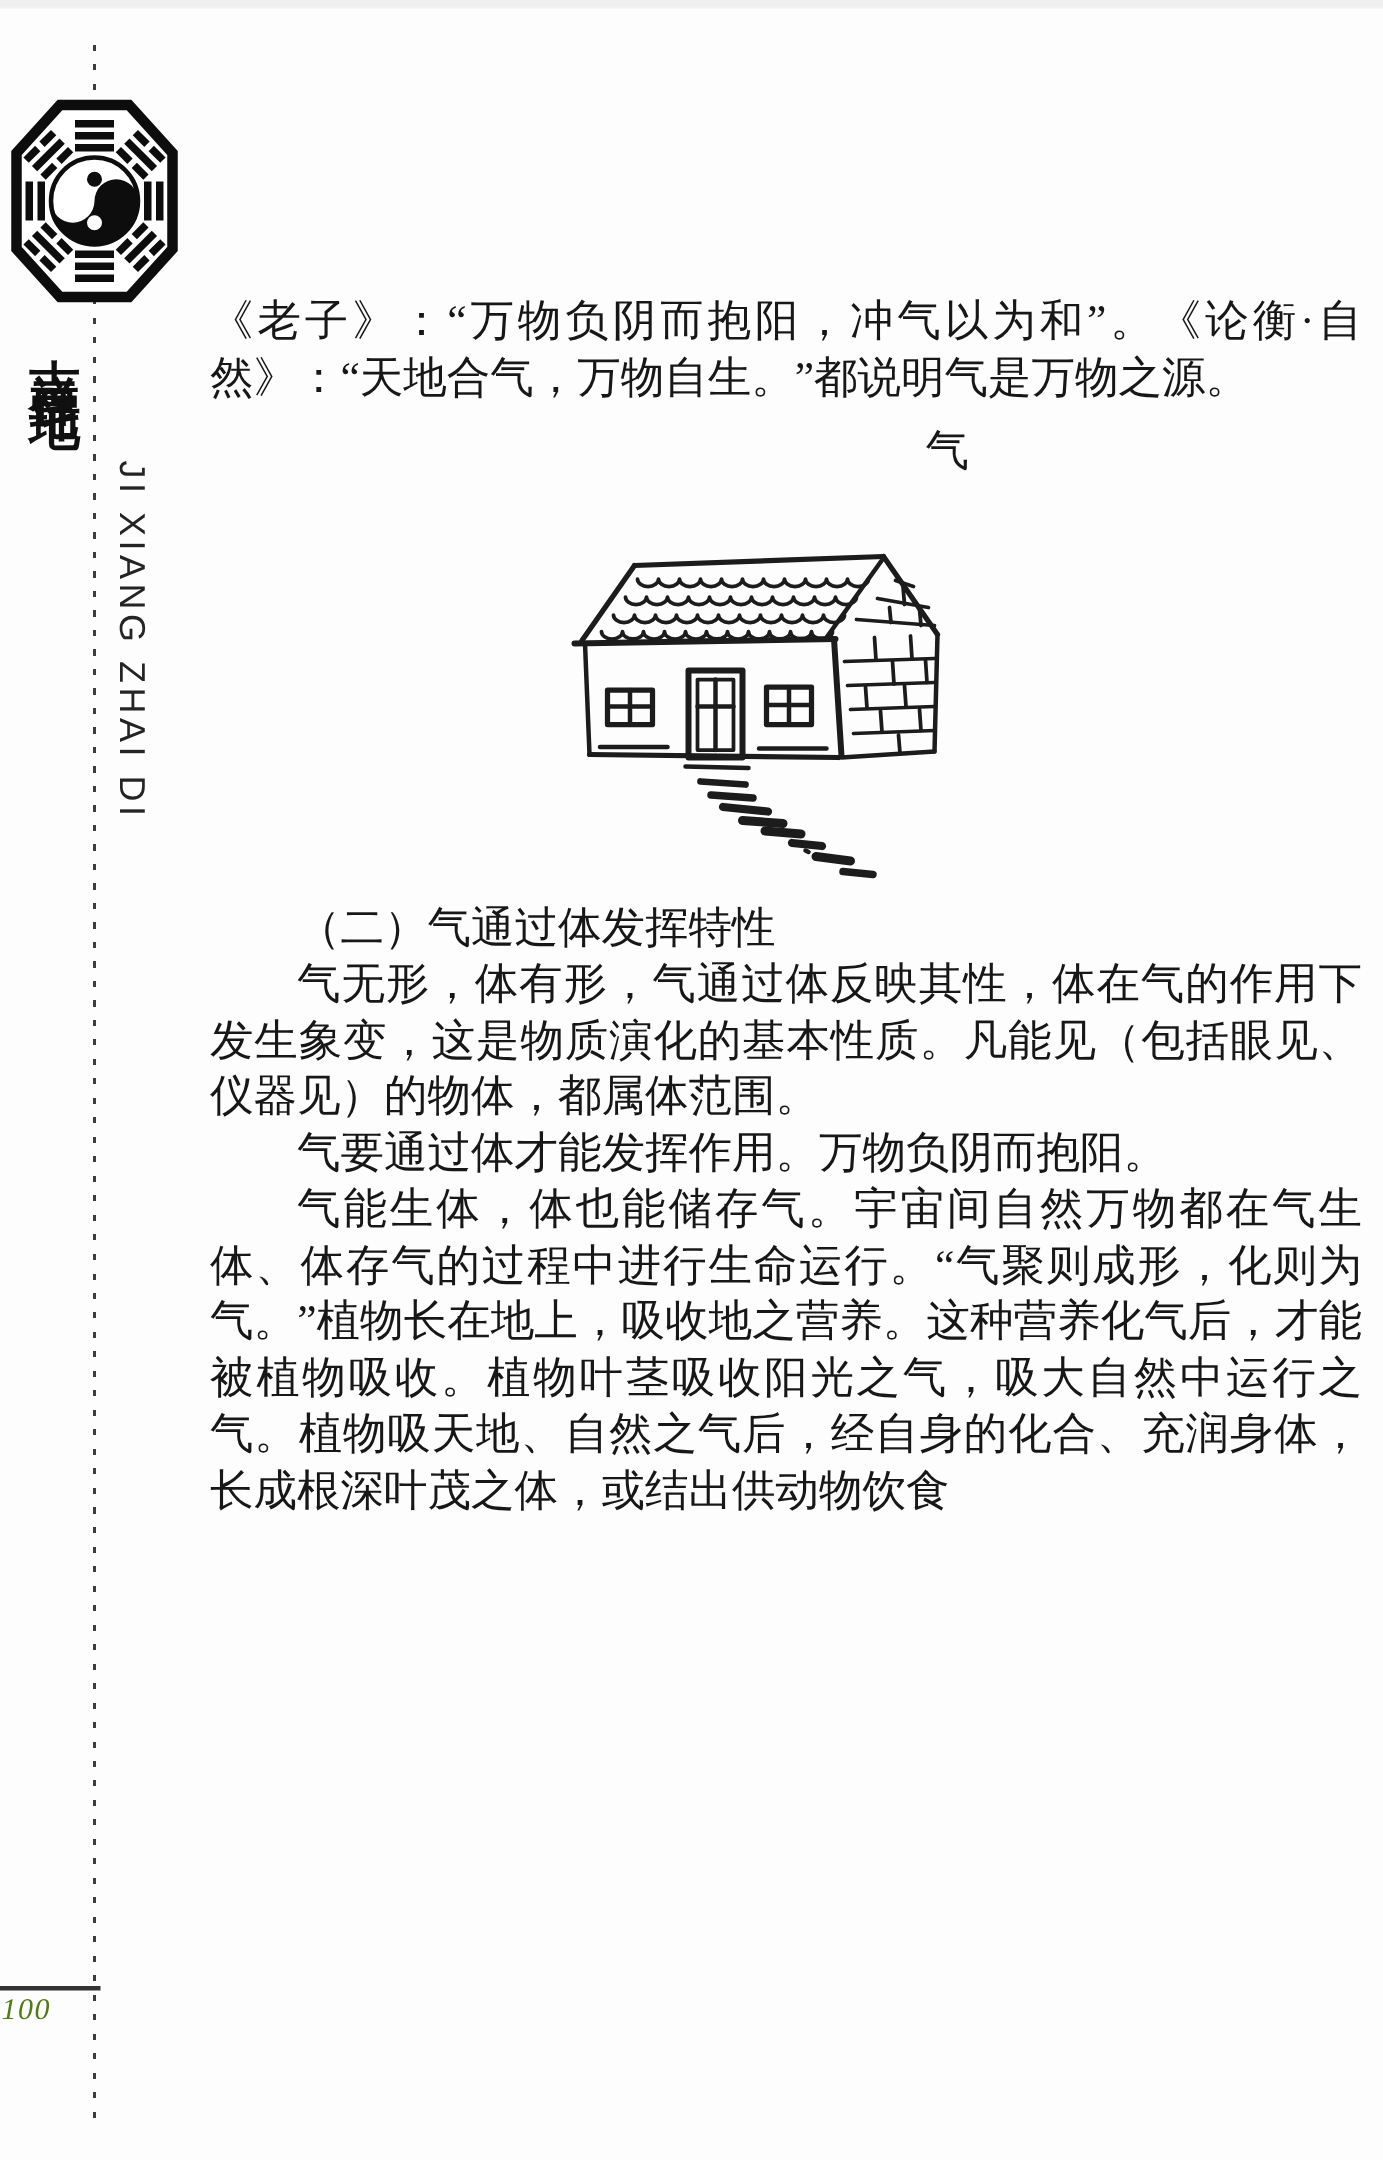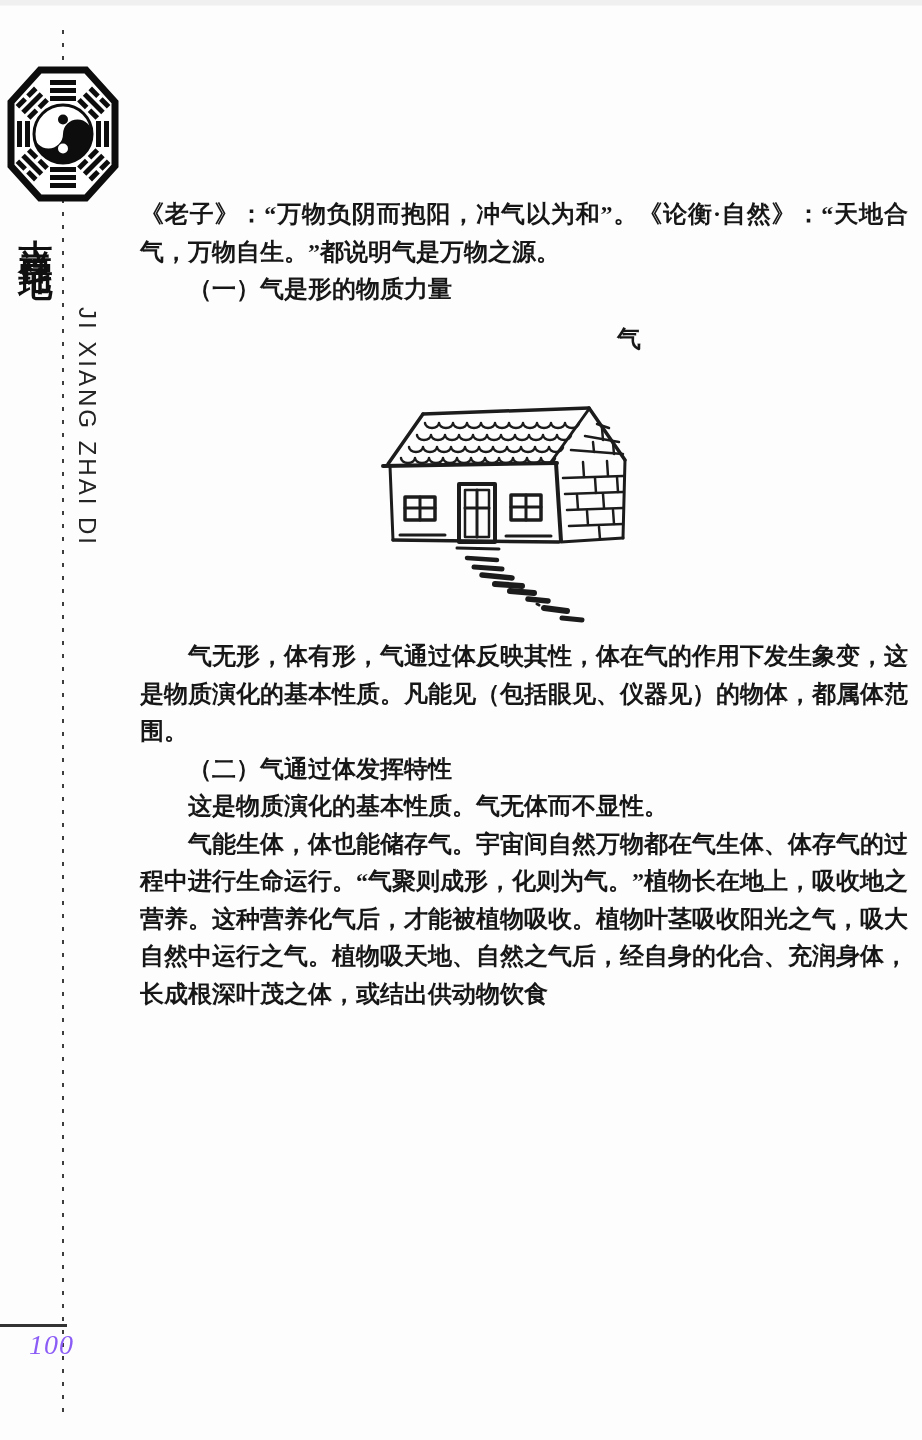--- a/index.html
+++ b/index.html
@@ -25,33 +25,33 @@
     font-size:34px; font-weight:bold; letter-spacing:9px; color:#101010;
   }
   .series-latin {
     position:absolute; left:73px; top:307px;
     writing-mode:vertical-rl;
     font-family:"Liberation Sans","DejaVu Sans",sans-serif;
     font-size:24px; letter-spacing:3px; color:#242424;
   }
   .content {
     position:absolute; left:140px; top:196px; width:768px;
-    font-size:24px; line-height:37.5px; text-align:justify;font-weight:bold;
+    font-size:29px; line-height:37.5px; text-align:justify;
   }
   .block { margin:0; padding:0; }
   .indent { text-indent:2em; }
   .figure { margin:12px 0 8px; }
   .fig-label { padding-left:477px; line-height:37.5px; }
   .house { display:block; margin:40px 0 0 233px; }
   .footer-rule {
     position:absolute; left:0; top:1324px; width:67px; height:3px; background:#333;
   }
   .page-number {
     position:absolute; left:1px; top:1329px;
-    font-style:italic; font-size:28px; letter-spacing:1px; color:#8b5cf6;padding-left:28px;
+    font-style:italic; font-size:20px; letter-spacing:1px; color:#4d7c0f;
   }
   svg .ink { stroke:#1c1c1c; fill:none; stroke-linecap:round; stroke-linejoin:round; }
 </style>
 </head>
 <body>
 
 <div class="page">
 
   <div class="scan-edge-top"></div>
   <div class="dashed-rule"></div>
@@ -86,21 +86,20 @@
     <path d="M27,68 a29,29 0 0 0 58,0 a14.5,14.5 0 0 0 -29,0 a14.5,14.5 0 0 1 -29,0 Z" fill="#0d0d0d"></path>
     <circle cx="56" cy="53.5" r="5" fill="#0d0d0d"></circle>
     <circle cx="56" cy="82.5" r="5" fill="#ffffff"></circle>
   </svg>
 
   <div class="series-title">吉祥宅地</div>
   <div class="series-latin">JI XIANG ZHAI DI</div>
 
   <div class="content">
     <div class="block">《老子》：“万物负阴而抱阳，冲气以为和”。《论衡·自然》：“天地合气，万物自生。”都说明气是万物之源。</div>
-    <div class="block indent">（一）气是形的物质力量</div>
 
     <div class="figure">
       <div class="fig-label">气</div>
       <svg class="house" width="290" height="232" viewBox="0 0 290 232">
 
         <path class="ink" stroke-width="3.5" d="M15,66 L50,16"></path>
         <path class="ink" stroke-width="3.5" d="M50,16 L216,10"></path>
         <path class="ink" stroke-width="3.5" d="M216,10 L252,62"></path>
         <path class="ink" stroke-width="3" d="M178,64 L216,11"></path>
 
@@ -140,22 +139,22 @@
         <path class="ink" stroke-width="5.5" d="M109,177 L139,180"></path>
         <path class="ink" stroke-width="6" d="M122,186 L149,188"></path>
         <path class="ink" stroke-width="6" d="M137,193 L161,195"></path>
         <path class="ink" stroke-width="5.5" d="M155,201 L175,203"></path>
         <path class="ink" stroke-width="6" d="M171,210 L194,213"></path>
         <path class="ink" stroke-width="5" d="M189,220 L209,222"></path>
         <path class="ink" stroke-width="3" d="M164,206 L166,207"></path>
       </svg>
     </div>
 
+    <div class="block indent">（二）气通过体发挥特性</div>
     <div class="block indent">气无形，体有形，气通过体反映其性，体在气的作用下发生象变，这是物质演化的基本性质。凡能见（包括眼见、仪器见）的物体，都属体范围。</div>
-    <div class="block indent">（二）气通过体发挥特性</div>
-    <div class="block indent">这是物质演化的基本性质。气无体而不显性。</div>
+    <div class="block indent">气要通过体才能发挥作用。万物负阴而抱阳。</div>
     <div class="block indent">气能生体，体也能储存气。宇宙间自然万物都在气生体、体存气的过程中进行生命运行。“气聚则成形，化则为气。”植物长在地上，吸收地之营养。这种营养化气后，才能被植物吸收。植物叶茎吸收阳光之气，吸大自然中运行之气。植物吸天地、自然之气后，经自身的化合、充润身体，长成根深叶茂之体，或结出供动物饮食</div>
   </div>
 
   <div class="footer-rule"></div>
   <div class="page-number">100</div>
 
 </div>
 
 </body></html>

